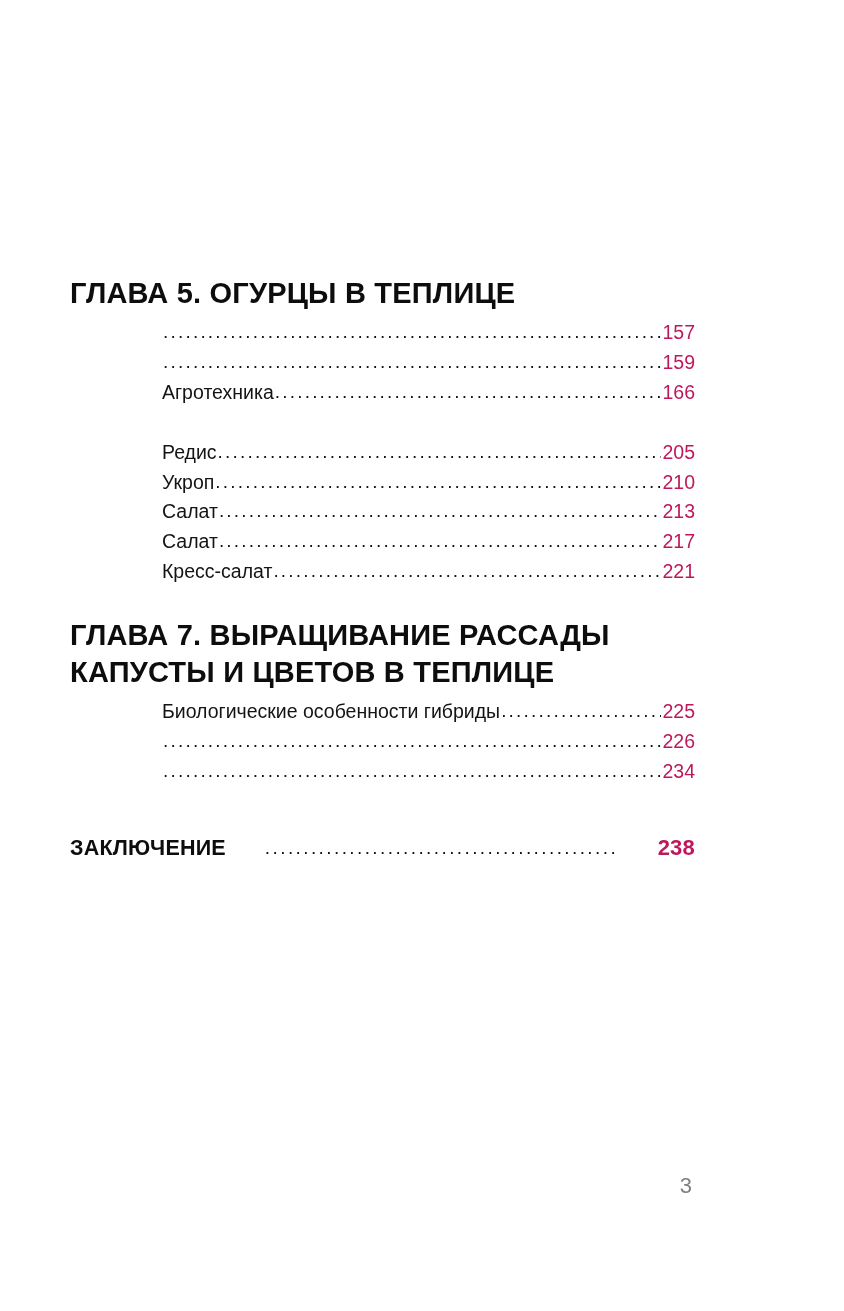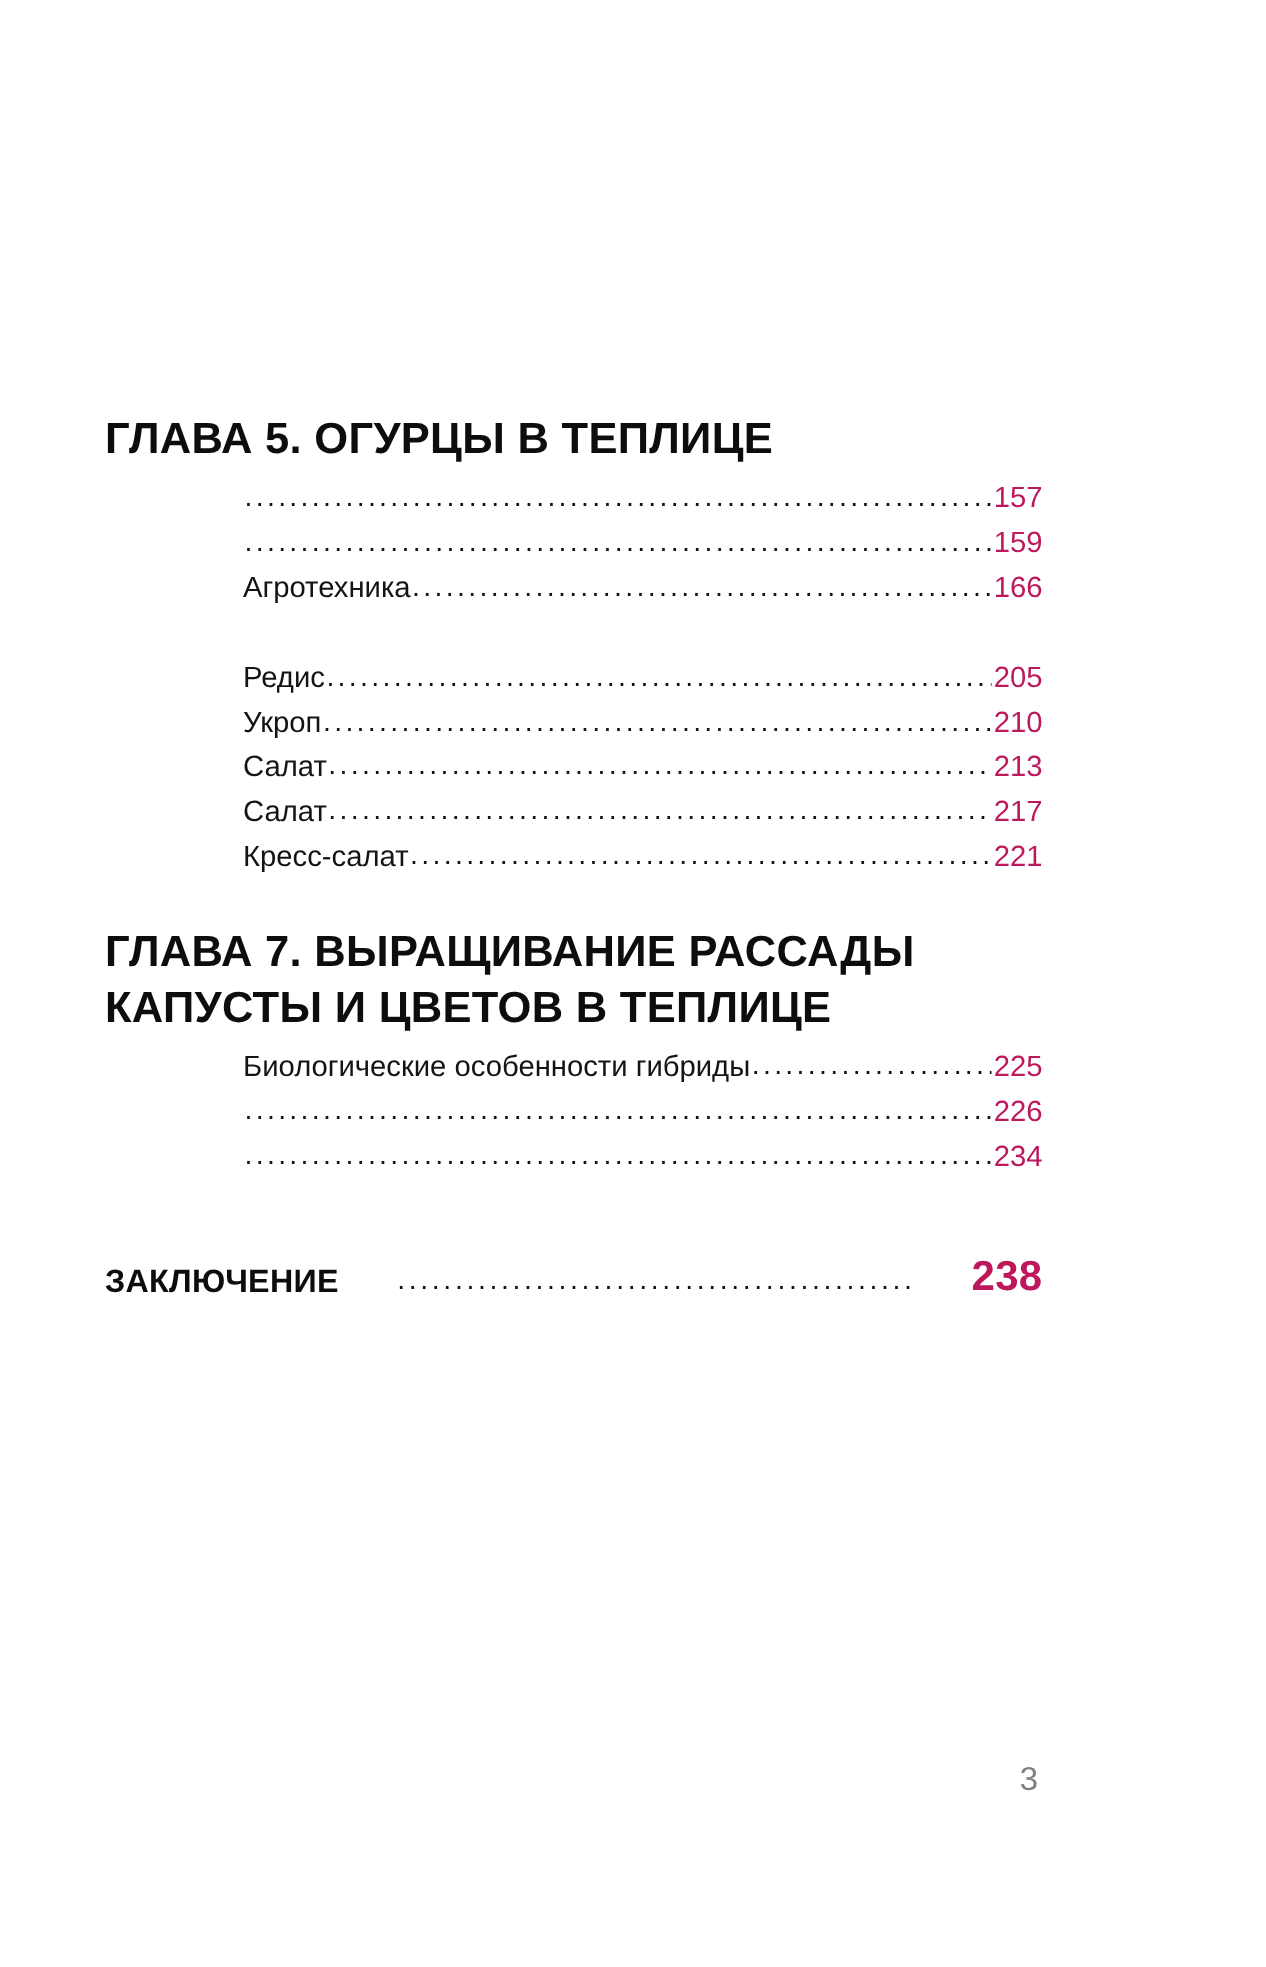--- a/index.html
+++ b/index.html
@@ -104,21 +104,21 @@
     font-weight: normal;
     font-size: 19px;
     margin: 0 6px;
     color: #141414;
     position: relative;
     top: -2px;
   }
   .conclusion .entry-page {
     flex: 0 0 auto;
     font-weight: bold;
-    font-size: 28px;
+    font-size: 22px;
   }
 
   .folio {
     position: absolute;
     right: 152px;
     bottom: 112px;
     font-size: 22px;
     color: #808080;
     font-family: "Liberation Sans", sans-serif;
   }

